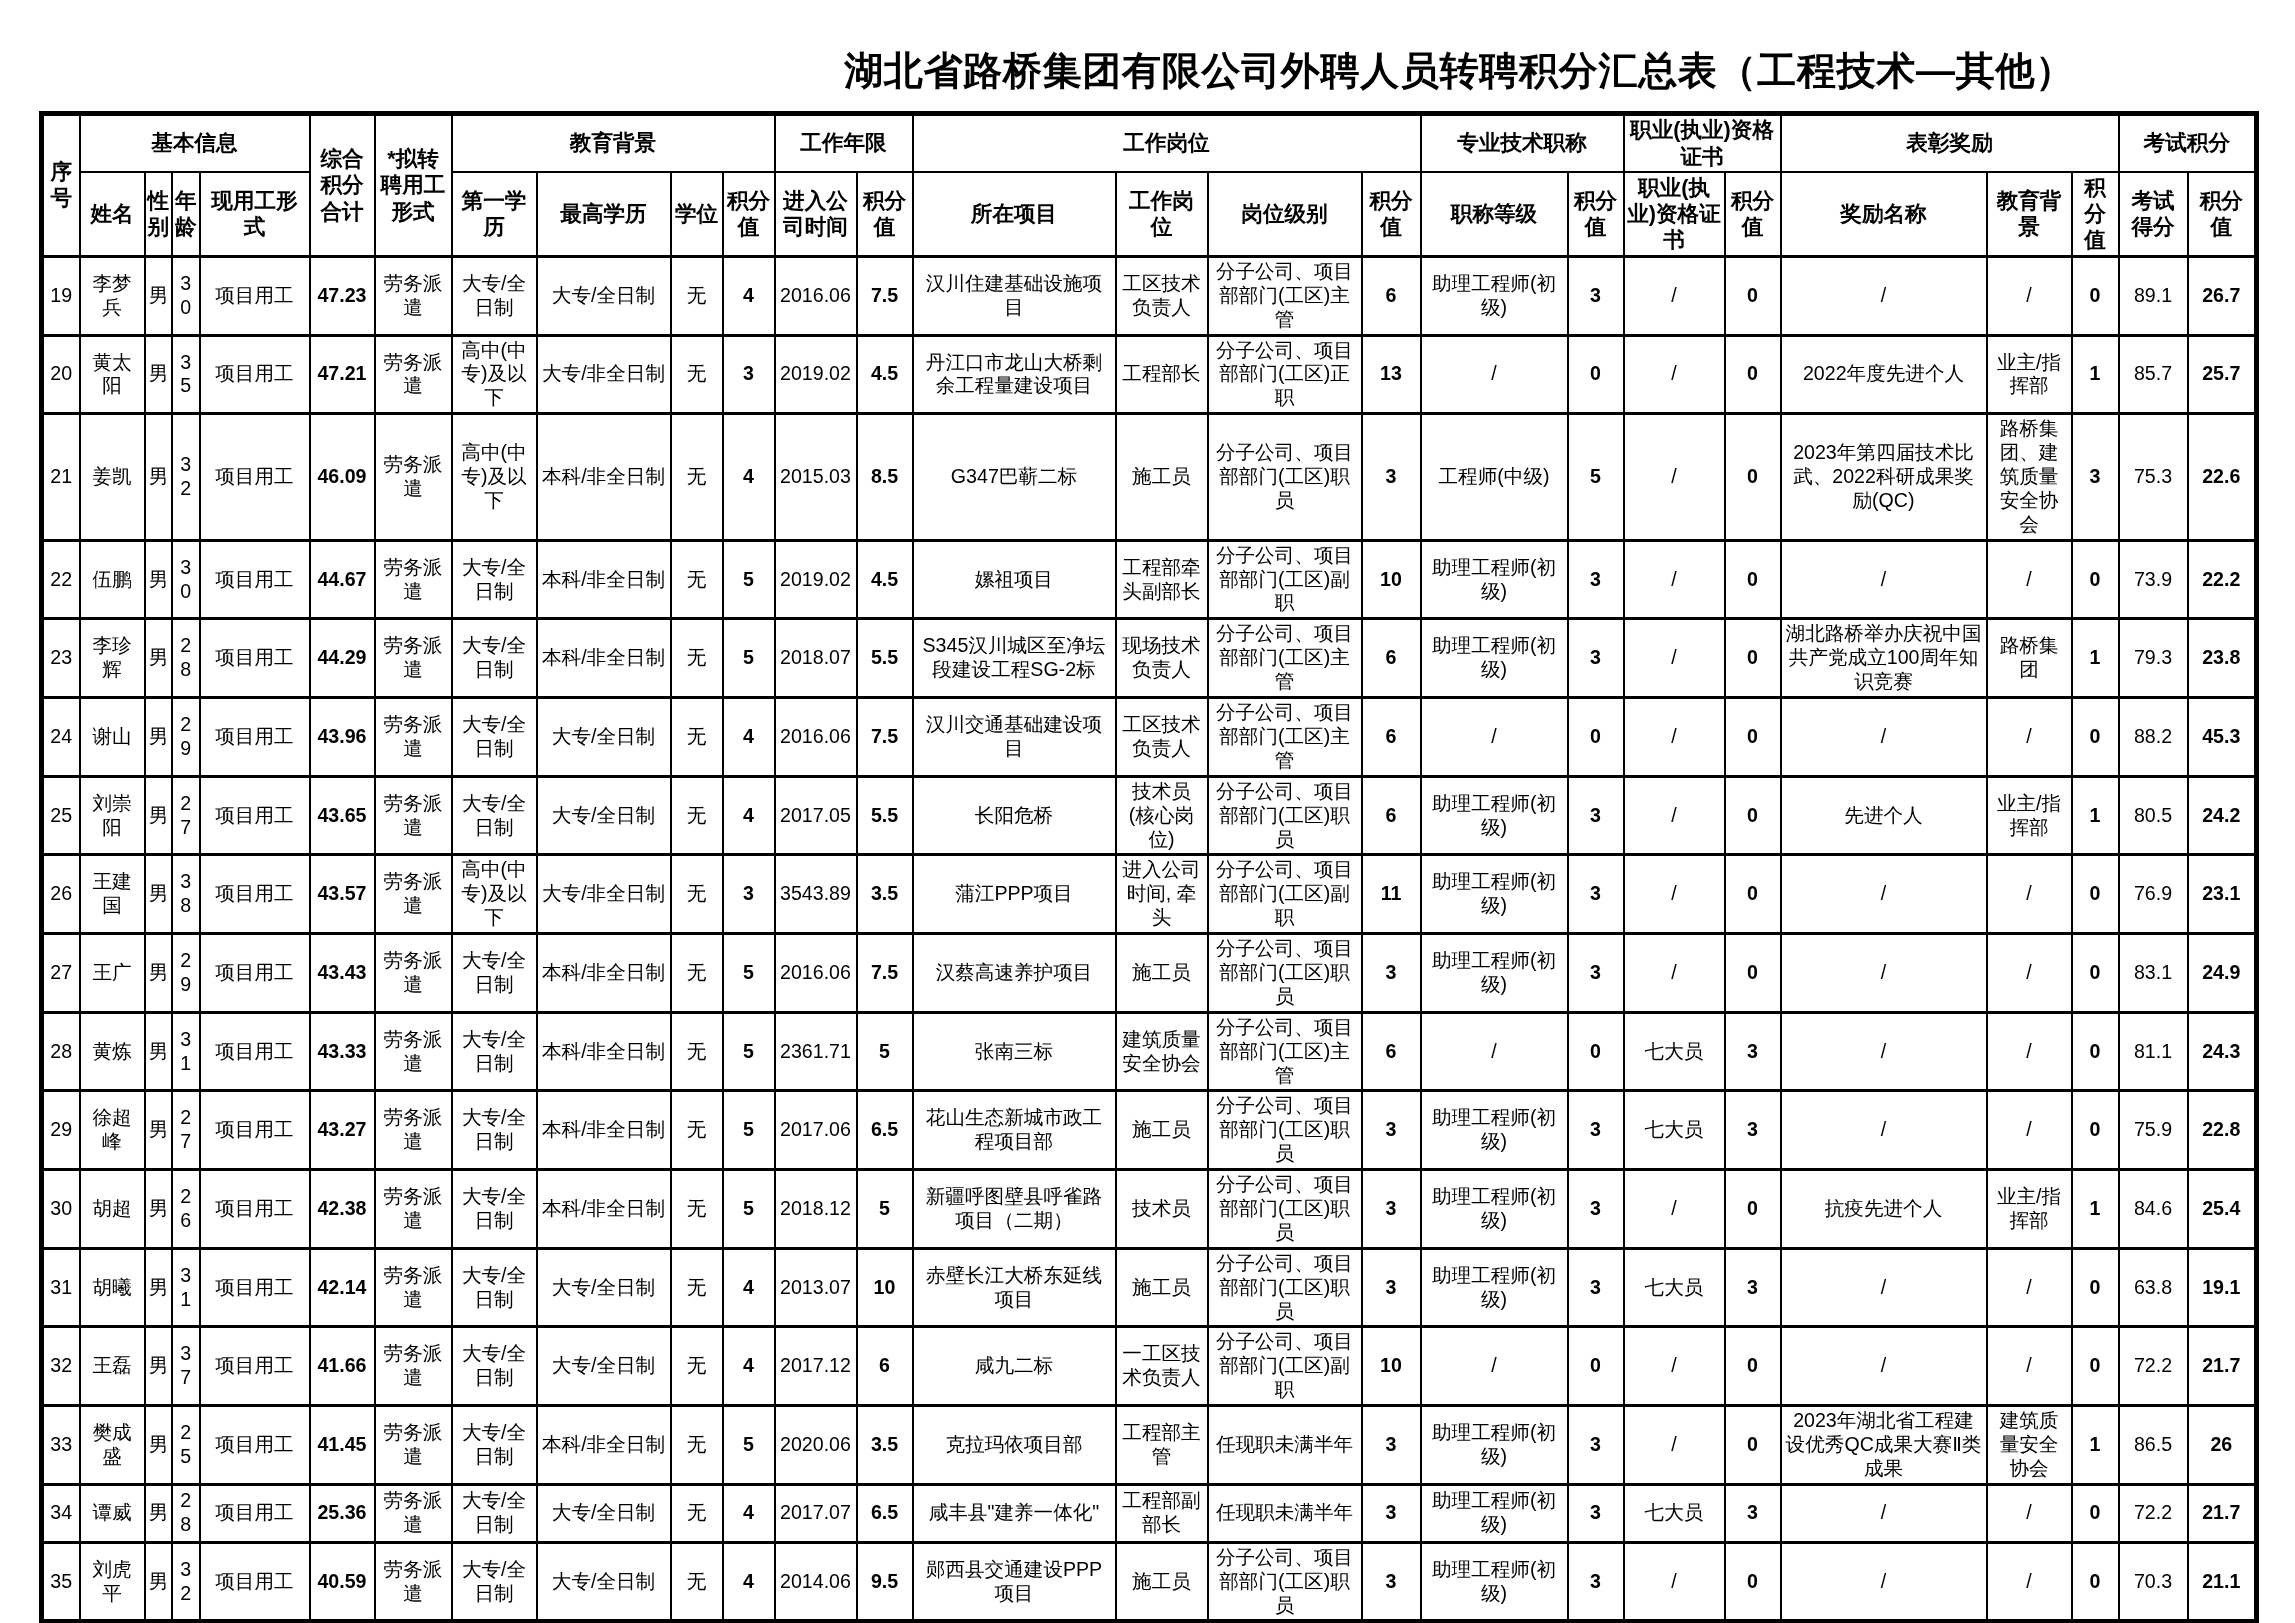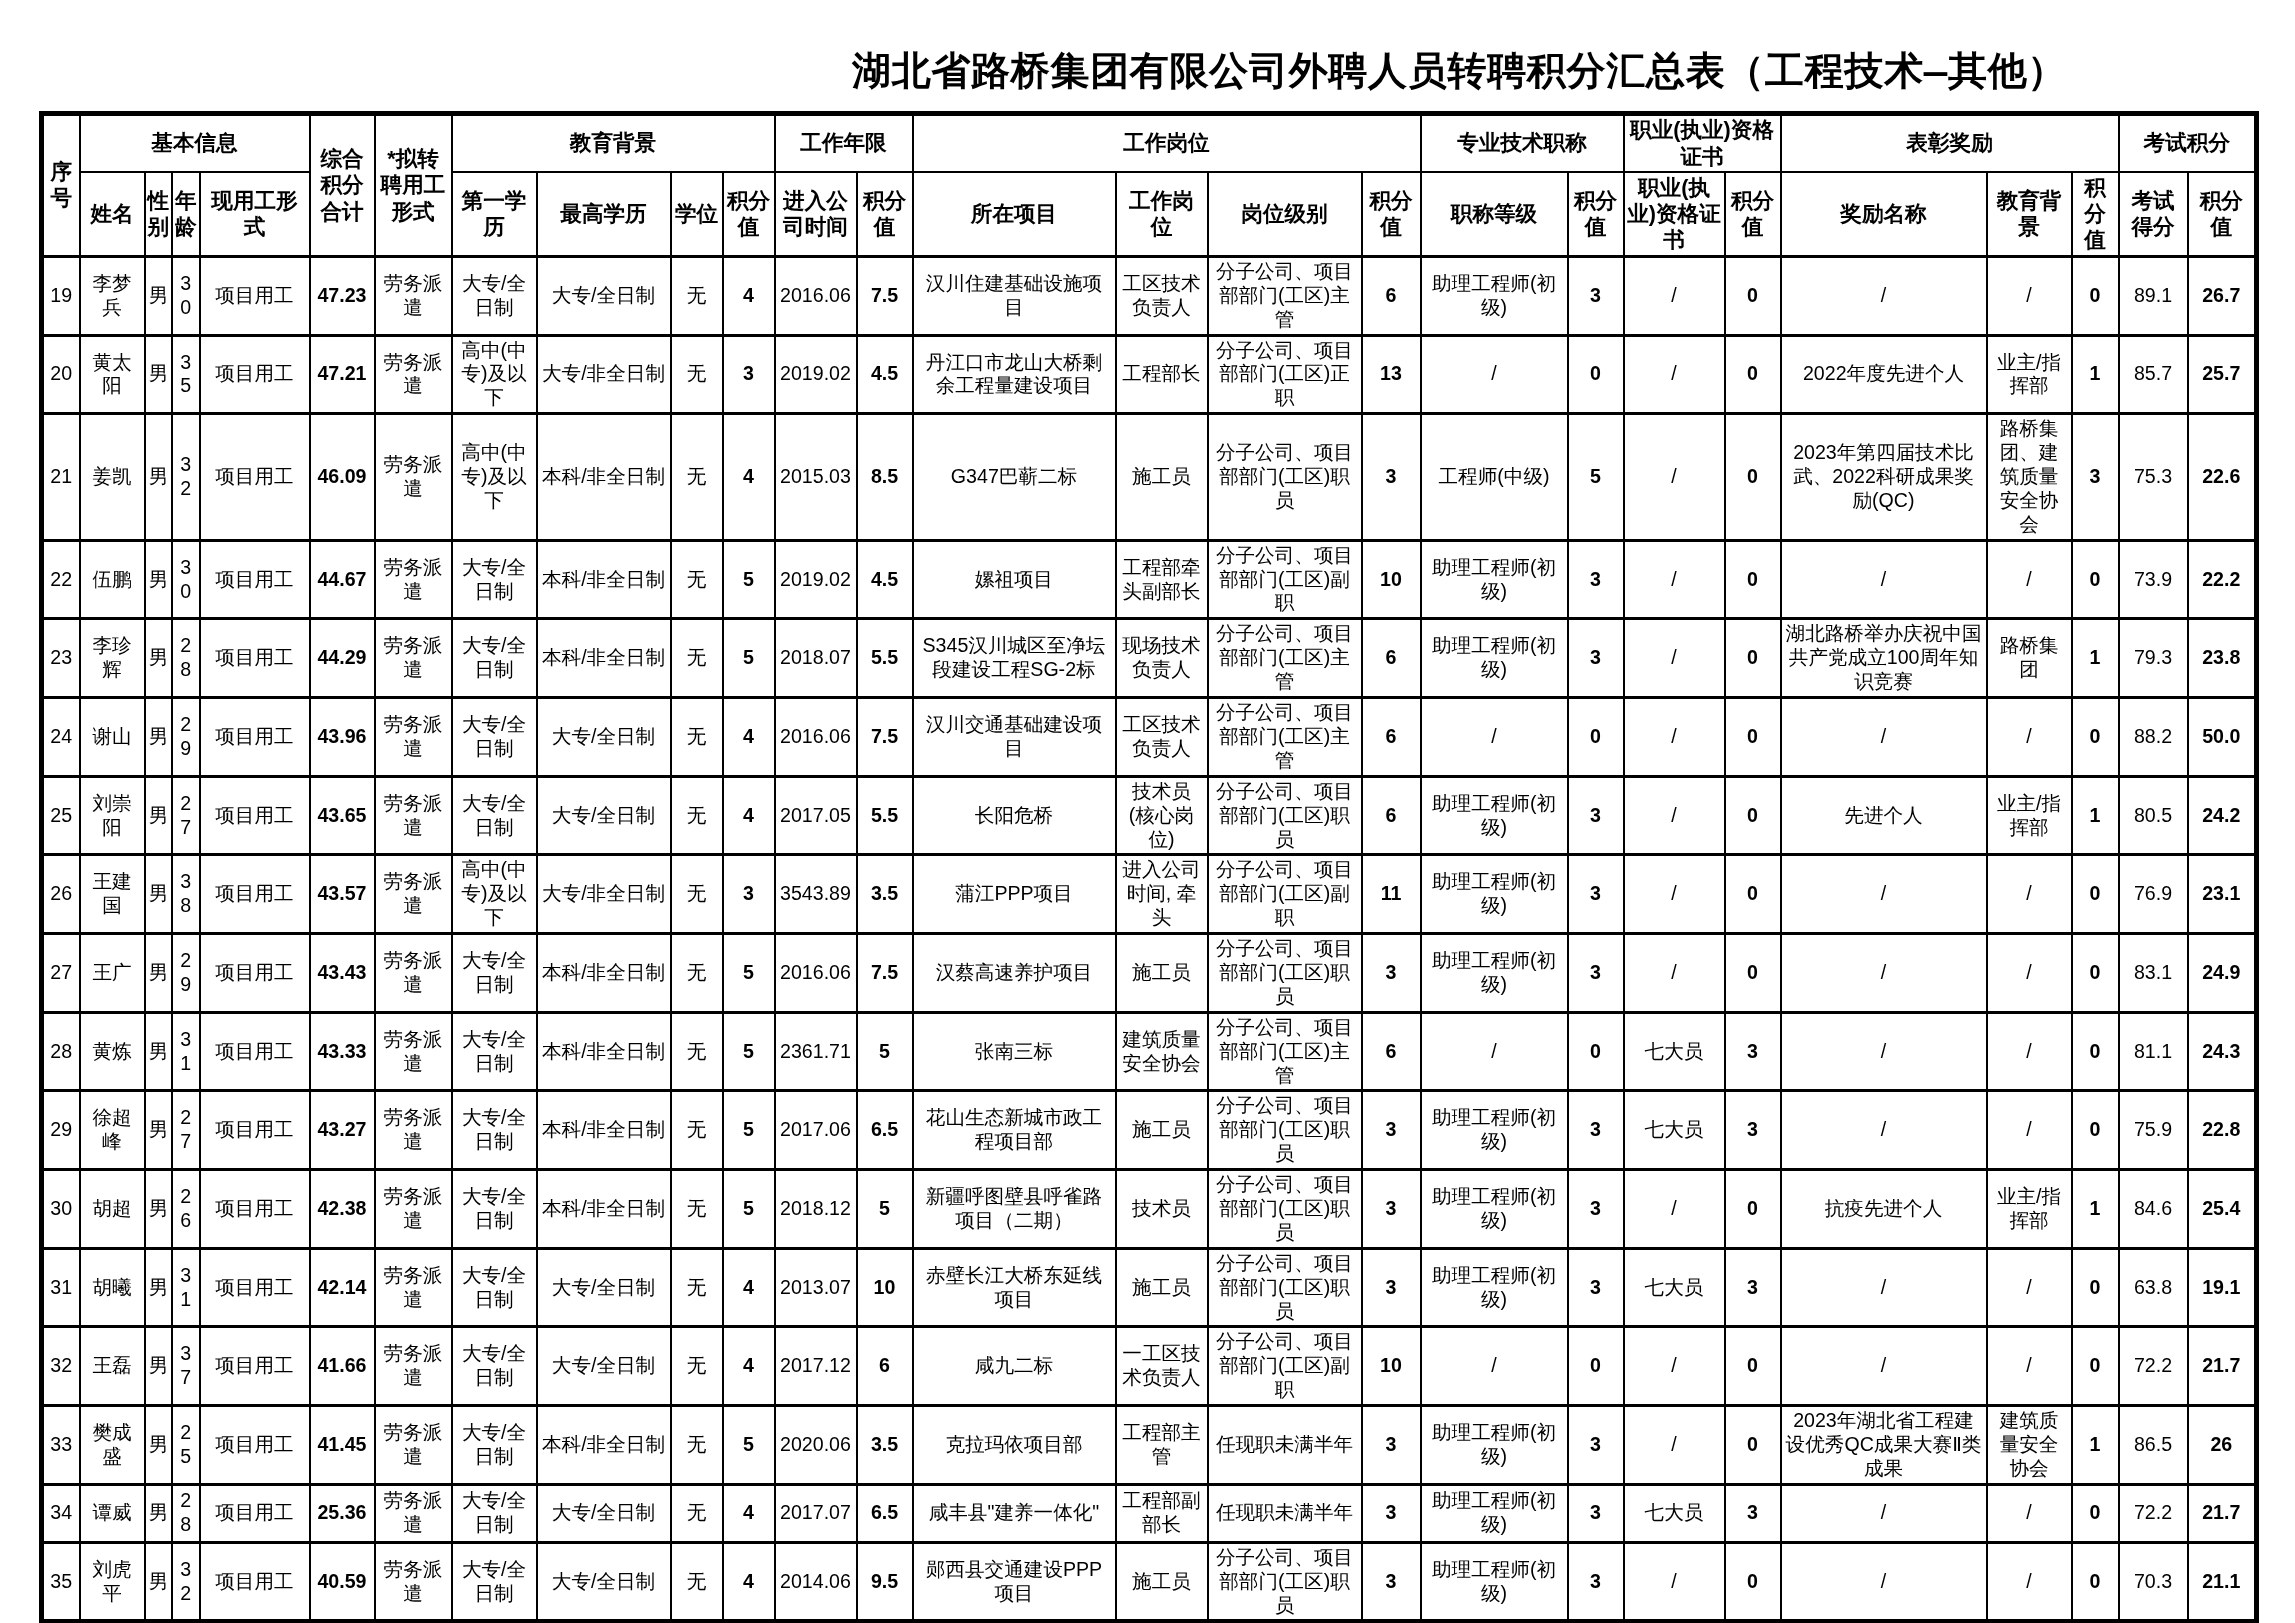--- a/index.html
+++ b/index.html
@@ -13,21 +13,20 @@
   }
   .page { position: relative; width: 2295px; height: 1623px; }
   .title {
     position: absolute;
     top: 44px; left: 694px; width: 1531px;
     text-align: center;
     font-size: 39px;
     font-weight: 700;
     white-space: nowrap;
     letter-spacing: 0.7px;
-    font-family: Liberation Mono, monospace;
   }
   table.score {
     position: absolute;
     top: 111px; left: 39px;
     width: 2215px;
     border-collapse: collapse;
     table-layout: fixed;
     border: 5.2px solid #000;
   }
   th, td {
@@ -287,21 +286,21 @@
           <td>分子公司、项目部部门(工区)主管</td>
           <td class="b">6</td>
           <td>/</td>
           <td class="b">0</td>
           <td>/</td>
           <td class="b">0</td>
           <td>/</td>
           <td>/</td>
           <td class="b">0</td>
           <td>88.2</td>
-          <td class="b">50.0</td>
+          <td class="b">45.3</td>
         </tr>
         <tr>
           <td>25</td>
           <td>刘崇阳</td>
           <td>男</td>
           <td>27</td>
           <td>项目用工</td>
           <td class="b">43.65</td>
           <td>劳务派遣</td>
           <td>大专/全日制</td>

